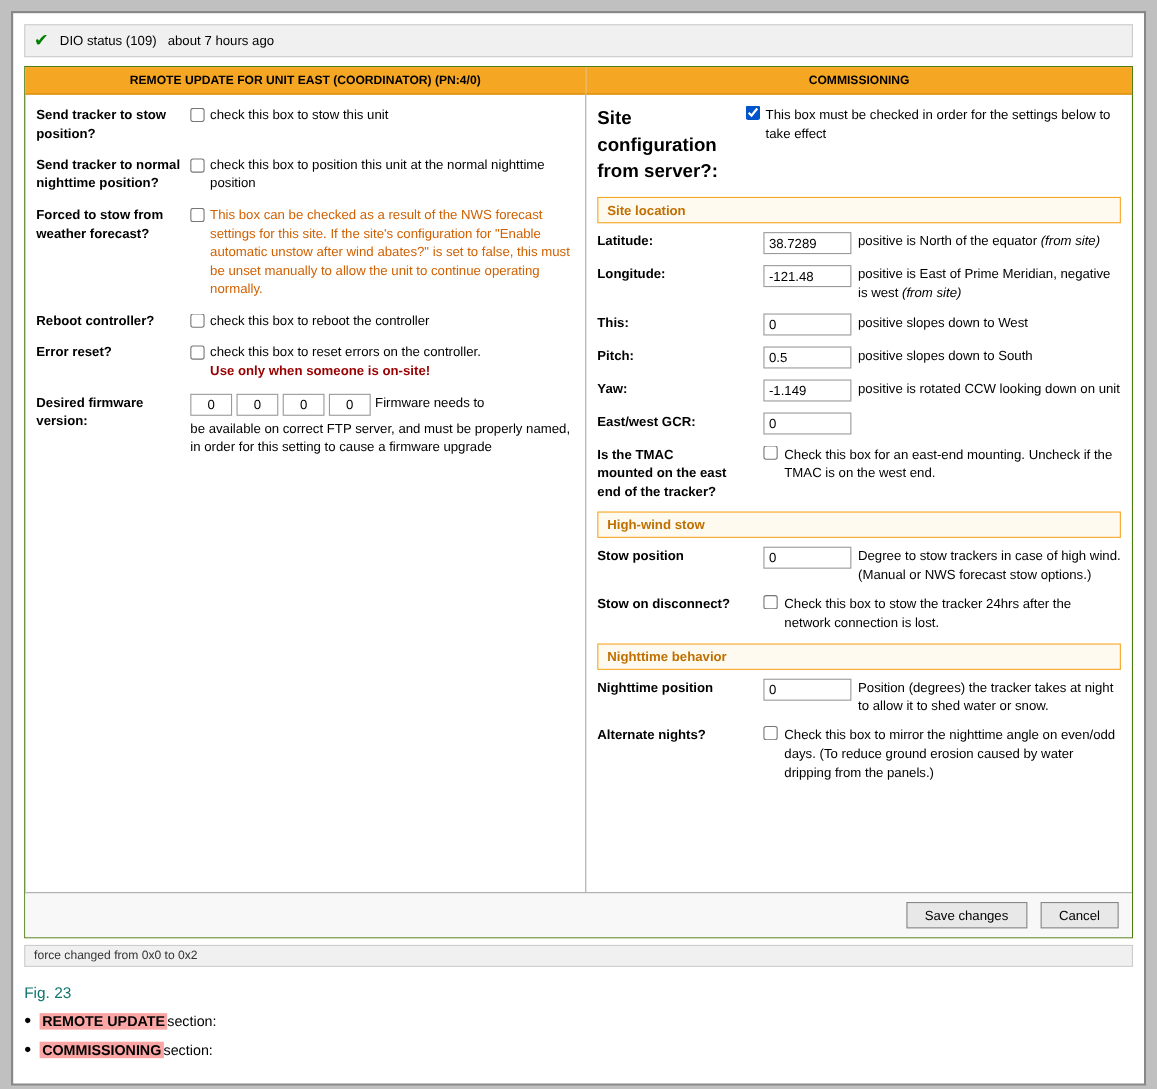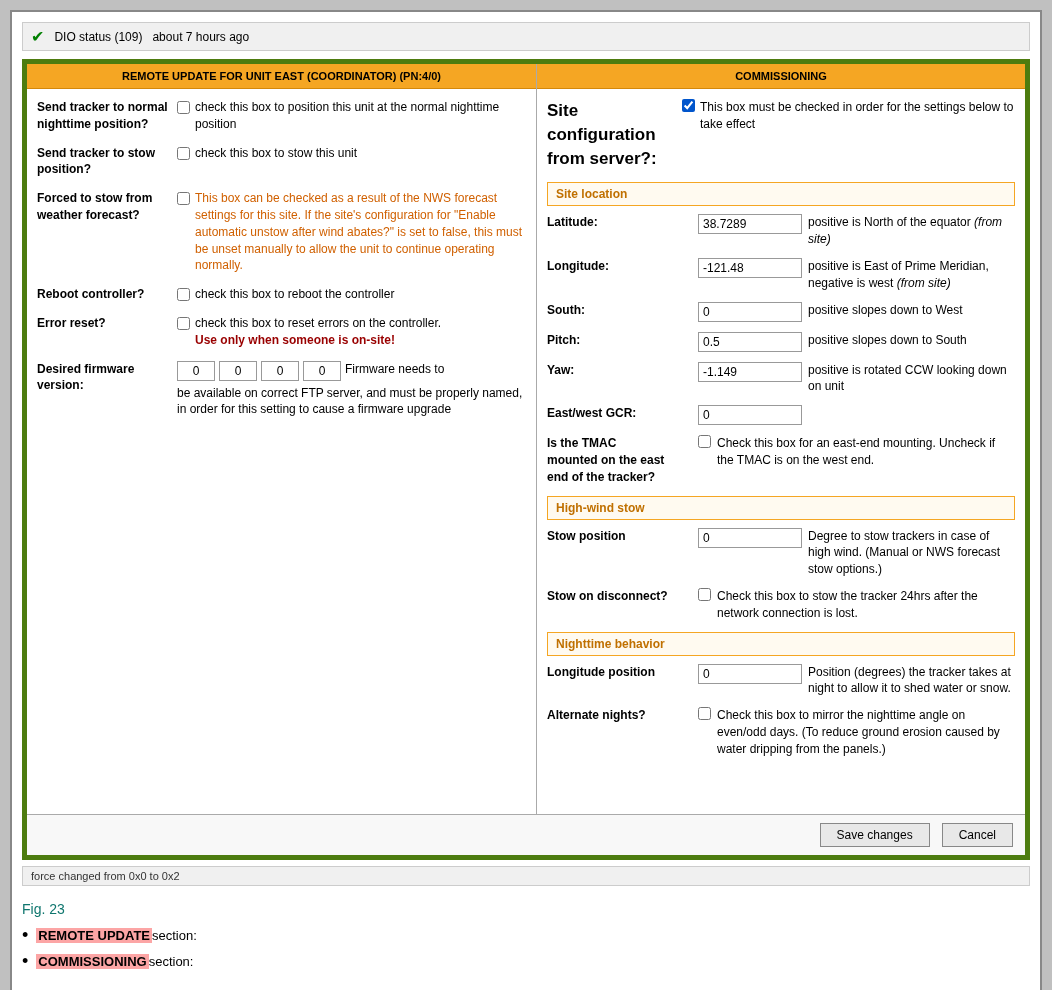--- a/index.html
+++ b/index.html
@@ -30,21 +30,21 @@
       font-size: 12px;
     }
 
     .status-icon {
       color: green;
       font-size: 16px;
     }
 
     
     .dialog {
-      border: 5px solid #4d7c0f;
+      border: 1px solid #4d7c0f;
       background: #fff;
     }
 
     .dialog-body {
       display: flex;
       height: 750px;
     }
 
     
     .left-panel {
@@ -204,21 +204,21 @@
       gap: 6px;
       flex: 1;
       font-size: 12px;
       line-height: 1.4;
     }
 
     .field-input-area input[type="text"] {
       border: 1px solid #999;
       padding: 2px 4px;
       font-size: 12px;
-      width: 104px;
+      width: 80px;
     }
 
     .field-desc {
       flex: 1;
       font-size: 12px;
       line-height: 1.4;
     }
 
     
     .right-panel-content::-webkit-scrollbar,
@@ -320,35 +320,35 @@
   </div>
 
   <div class="dialog">
     <div class="dialog-body">
 
       <div class="left-panel">
         <div class="left-panel-header">REMOTE UPDATE FOR UNIT EAST (COORDINATOR) (PN:4/0)</div>
         <div class="left-panel-content">
 
           <div class="form-row">
+            <div class="form-label">Send tracker to stow position?</div>
+            <div class="form-control-area">
+              <div class="checkbox-row">
+                <input type="checkbox" style="">
+                <span>check this box to stow this unit</span>
+              </div>
+            </div>
+          </div>
+
+          <div class="form-row">
             <div class="form-label">Send tracker to normal nighttime position?</div>
             <div class="form-control-area">
               <div class="checkbox-row">
                 <input type="checkbox" style="">
                 <span>check this box to position this unit at the normal nighttime position</span>
-              </div>
-            </div>
-          </div>
-
-          <div class="form-row">
-            <div class="form-label">Send tracker to stow position?</div>
-            <div class="form-control-area">
-              <div class="checkbox-row">
-                <input type="checkbox" style="">
-                <span>check this box to stow this unit</span>
               </div>
             </div>
           </div>
 
           <div class="form-row">
             <div class="form-label">Forced to stow from weather forecast?</div>
             <div class="form-control-area">
               <div class="checkbox-row">
                 <input type="checkbox" style="">
                 <span class="orange-text">This box can be checked as a result of the NWS forecast settings for this site. If the site's configuration for "Enable automatic unstow after wind abates?" is set to false, this must be unset manually to allow the unit to continue operating normally.</span>
@@ -417,21 +417,21 @@
 
           <div class="field-row">
             <div class="field-label">Longitude:</div>
             <div class="field-input-area">
               <input type="text" value="-121.48" style="">
               <span class="field-desc">positive is East of Prime Meridian, negative is west <span class="italic-text">(from site)</span></span>
             </div>
           </div>
 
           <div class="field-row">
-            <div class="field-label">South:</div>
+            <div class="field-label">This:</div>
             <div class="field-input-area">
               <input type="text" value="0" style="">
               <span class="field-desc">positive slopes down to West</span>
             </div>
           </div>
 
           <div class="field-row">
             <div class="field-label">Pitch:</div>
             <div class="field-input-area">
               <input type="text" value="0.5" style="">
@@ -476,21 +476,21 @@
             <div class="field-label">Stow on disconnect?</div>
             <div class="field-input-area">
               <input type="checkbox" style="">
               <span class="field-desc">Check this box to stow the tracker 24hrs after the network connection is lost.</span>
             </div>
           </div>
 
           <div class="section-header">Nighttime behavior</div>
 
           <div class="field-row">
-            <div class="field-label">Longitude position</div>
+            <div class="field-label">Nighttime position</div>
             <div class="field-input-area">
               <input type="text" value="0" style="">
               <span class="field-desc">Position (degrees) the tracker takes at night to allow it to shed water or snow.</span>
             </div>
           </div>
 
           <div class="field-row">
             <div class="field-label">Alternate nights?</div>
             <div class="field-input-area">
               <input type="checkbox" style="">

